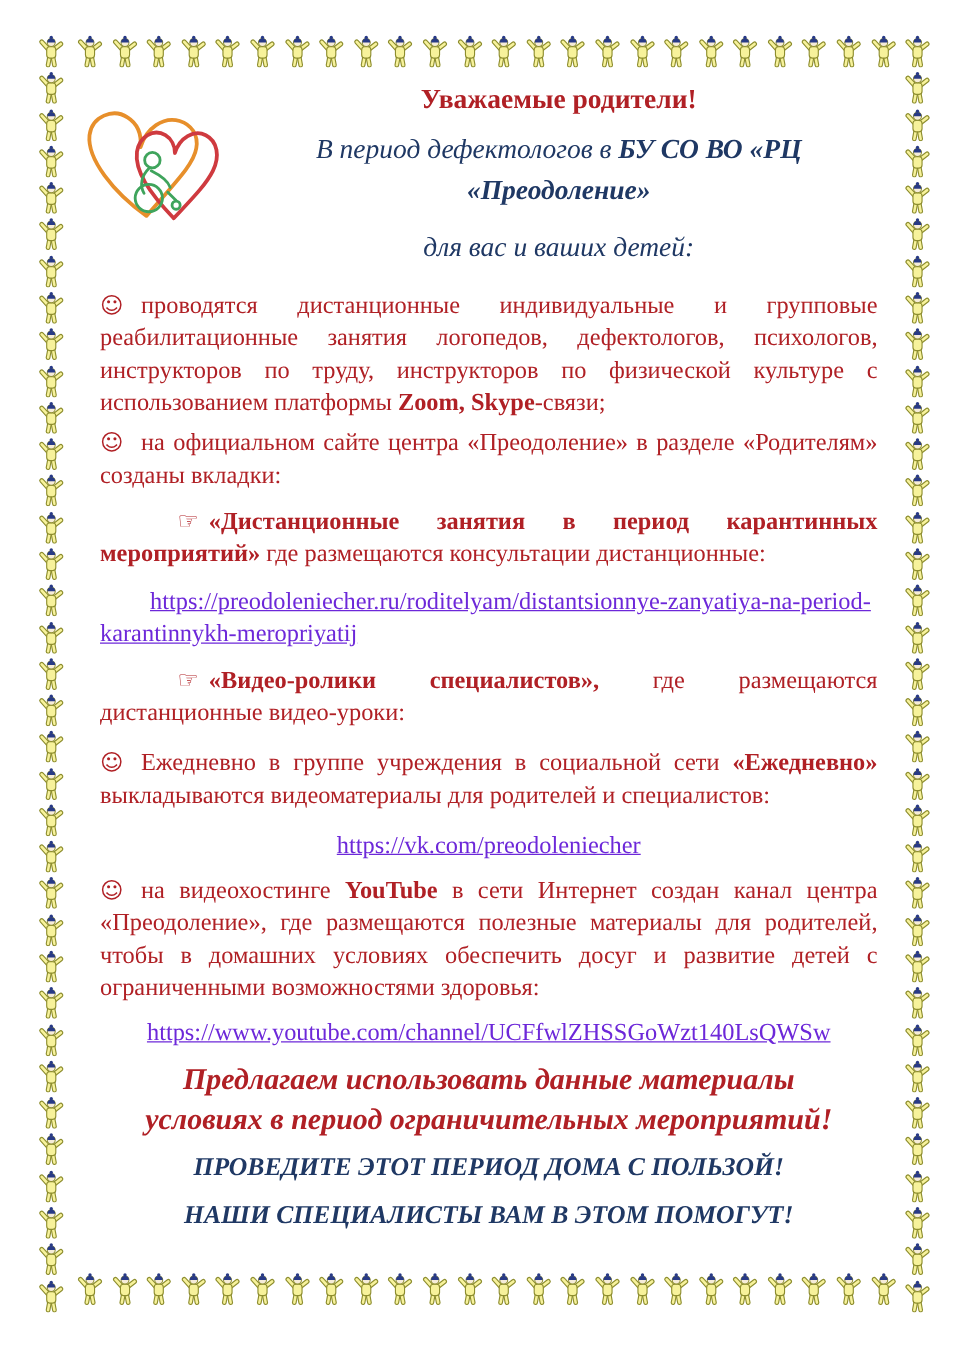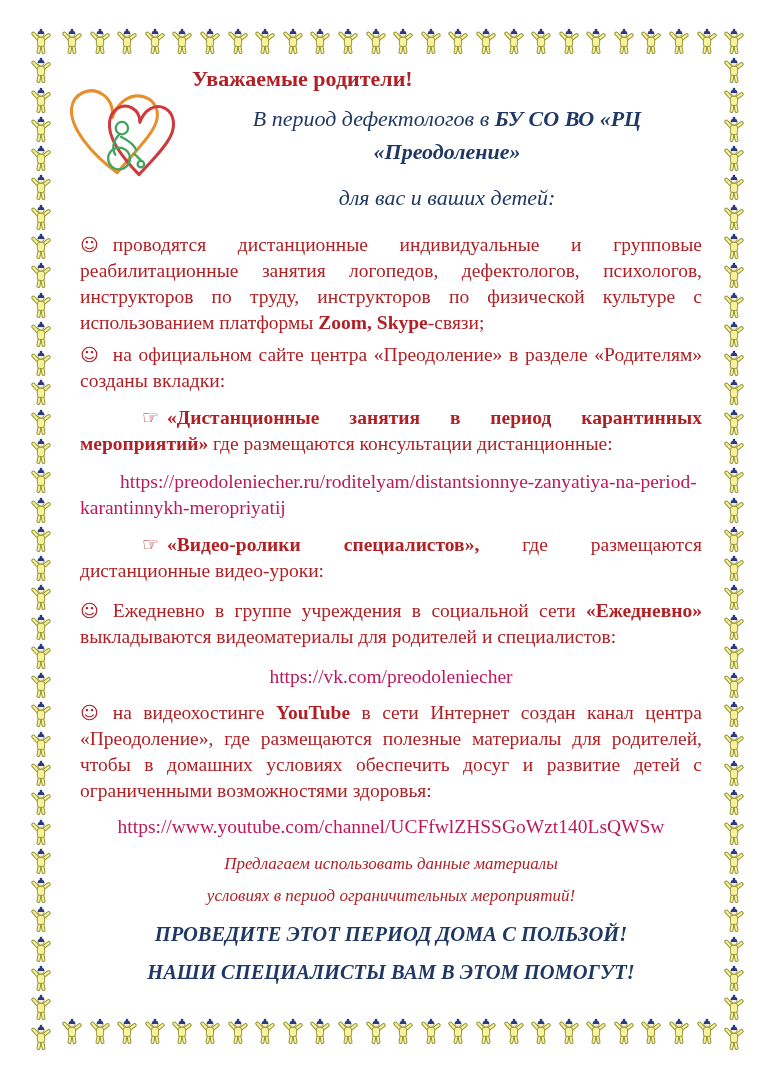--- a/index.html
+++ b/index.html
@@ -14,39 +14,39 @@
   .border-bottom{left:62px;right:46px;top:1018px;height:26px;flex-direction:row;}
   .border-left  {left:31px;top:28px;bottom:30px;width:22px;flex-direction:column;}
   .border-right {right:17px;top:28px;bottom:30px;width:22px;flex-direction:column;}
   .fig{width:20px;height:26px;flex:0 0 auto;}
   
   .logo{position:absolute;left:56px;top:74px;width:128px;height:112px;}
   
   .content{position:absolute;left:80px;top:64px;width:622px;}
   .t-red{color:#B02025;}
   .t-navy{color:#1F3864;}
-  .title{font-size:22px;font-weight:bold;text-align:left;margin:0 0 0 112px;line-height:30px;}
+  .title{font-size:22px;font-weight:bold;text-align:center;margin:0 0 0 112px;line-height:30px;}
   .subtitle{font-size:22px;font-style:italic;text-align:center;margin:8px 0 0 112px;line-height:33px;}
   .subtitle2{margin-top:13px;}
   .para{font-size:19.5px;line-height:26px;margin:0;}
   .justify{text-align:justify;}
   .center{text-align:center;}
   .b{font-weight:bold;}
   .icon{font-family:"DejaVu Sans",sans-serif;}
   .smiley{font-size:18px;margin-right:14px;}
   .hand{font-size:19px;margin-right:8px;}
   .m1{margin-top:18px;}  
   .m2{margin-top:6px;}
   .m3{margin-top:10px;}
   .m4{margin-top:12px;}
   .m5{margin-top:14px;}
   .indent{text-indent:62px;}
   .indent-sm{text-indent:40px;}
-  .link{color:#be185d;cursor:pointer;}
-  .offer{font-size:17px;font-weight:normal;font-style:italic;line-height:32px;margin-top:8px;}
+  .link{color:#6d28d9;text-decoration:underline;cursor:pointer;}
+  .offer{font-size:24px;font-weight:bold;font-style:italic;line-height:32px;margin-top:8px;}
   .slogan{font-size:20.5px;font-weight:bold;font-style:italic;line-height:32px;margin-top:6px;}
 </style>
 </head>
 <body>
 
 <div class="border-strip border-top">
   <svg class="fig" viewBox="0 0 22 28">
     <line x1="8.3" y1="12" x2="2.6" y2="5.8" stroke="#8E8E2F" stroke-width="4.4" stroke-linecap="round"></line>
     <line x1="8.3" y1="12" x2="2.6" y2="5.8" stroke="#F7F29B" stroke-width="2.4" stroke-linecap="round"></line>
     <line x1="13.7" y1="12" x2="19.4" y2="7.6" stroke="#8E8E2F" stroke-width="4.4" stroke-linecap="round"></line>

